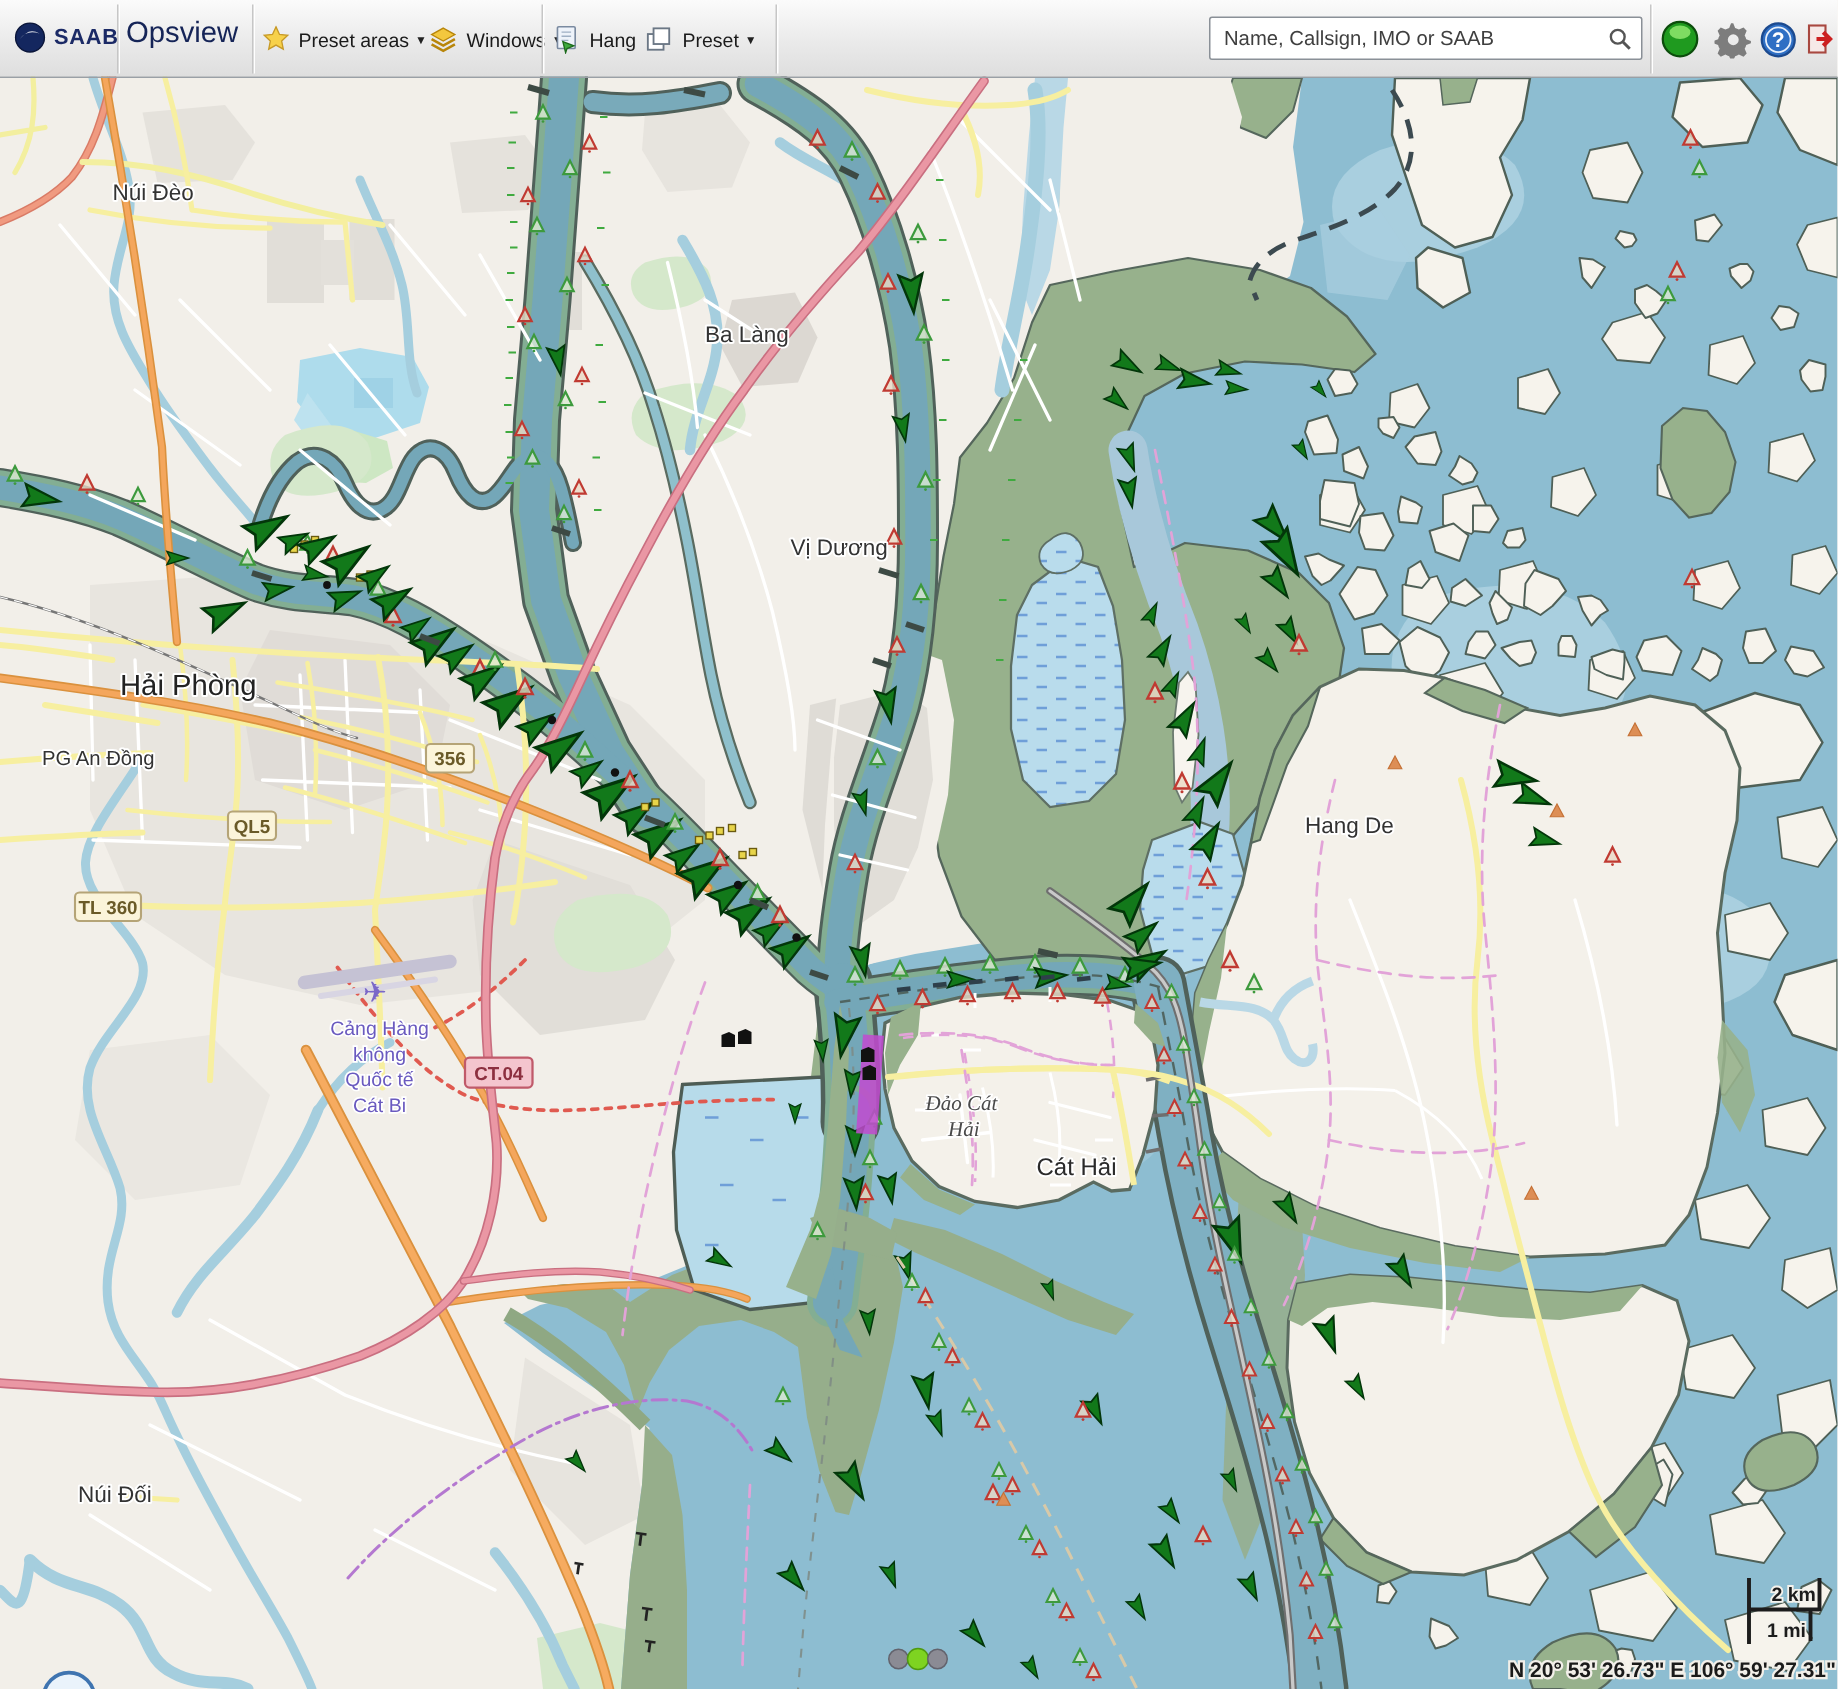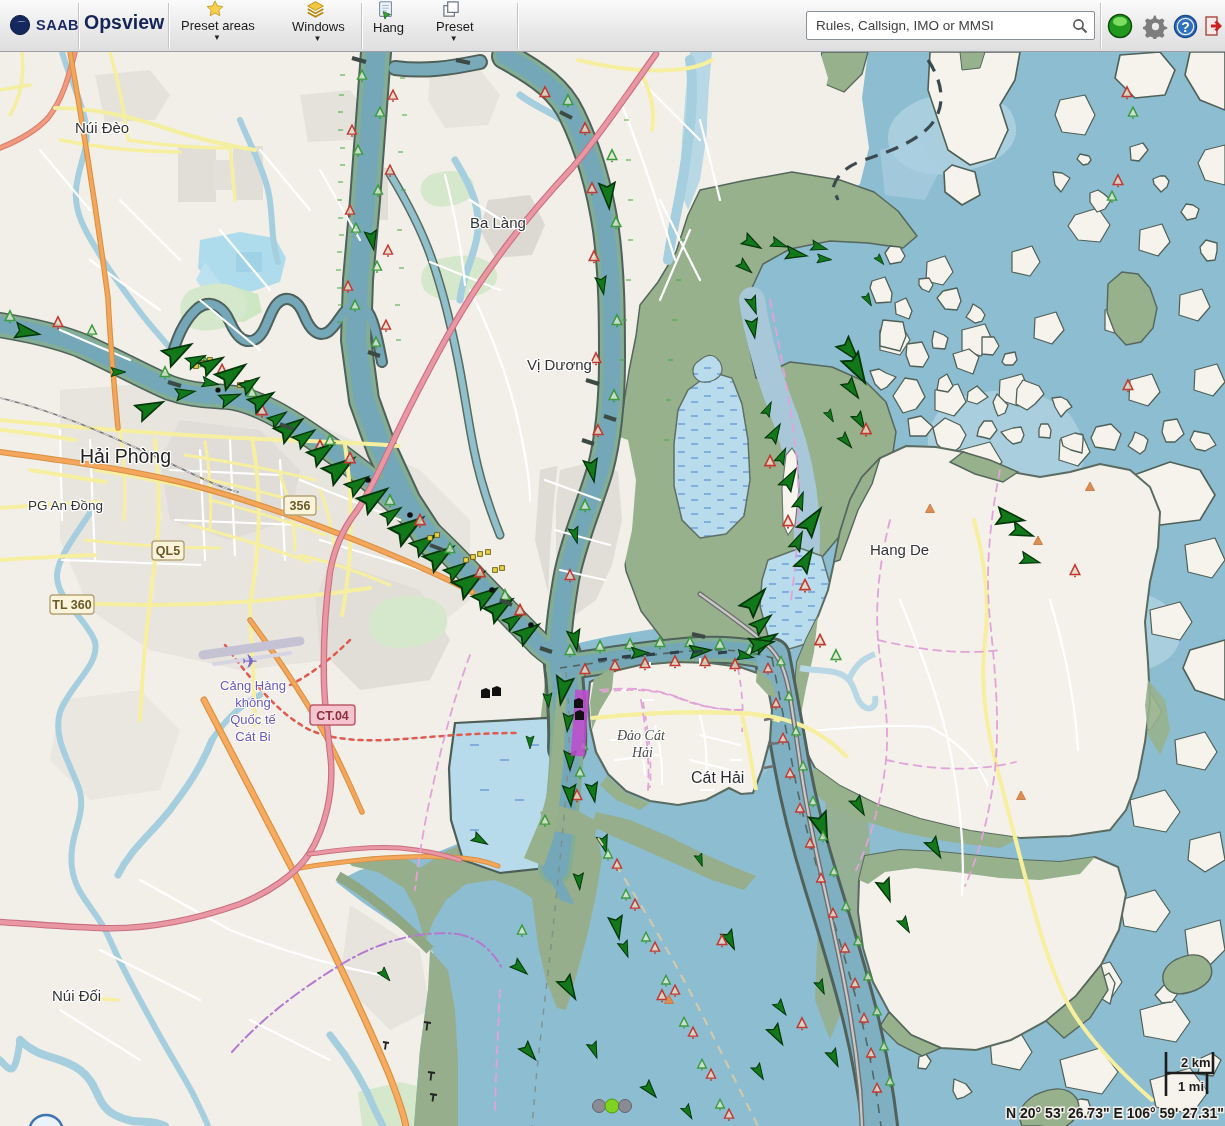--- a/index.html
+++ b/index.html
@@ -4,22 +4,22 @@
 <style>
 html,body{margin:0;padding:0;}
 body{width:1225px;height:1126px;overflow:hidden;font-family:"Liberation Sans",sans-serif;}
 #wrap{position:relative;width:1225px;height:1126px;}
 #mapsvg{position:absolute;left:0;top:0;}
 #topbar{position:absolute;left:0;top:0;width:1225px;height:52px;
  background:linear-gradient(#fbfbfb,#eaeaea 55%,#dedede);border-bottom:1px solid #9aa0a6;box-sizing:border-box;}
 .sep{position:absolute;top:3px;height:46px;width:1px;background:#c6c6c6;box-shadow:1px 0 0 #ffffff;}
 #brand{position:absolute;left:9px;top:14px;display:flex;align-items:center;}
 #saabtxt{color:#1b2a66;font-weight:bold;font-size:14.5px;letter-spacing:0.5px;margin-left:5px;}
-#opsview{position:absolute;left:84px;top:11px;color:#152457;font-weight:bold;font-size:19.5px;letter-spacing:0px;}
-.tbtn{position:absolute;top:0;height:52px;display:flex;align-items:center;color:#1a1a1a;font-size:13px;flex-direction:column;}
+#opsview{position:absolute;left:84px;top:11px;color:#152457;font-weight:normal;font-size:19.5px;letter-spacing:0px;}
+.tbtn{position:absolute;top:0;height:52px;display:flex;align-items:center;color:#1a1a1a;font-size:13px;}
 .caret{font-size:8px;margin-left:4px;color:#222;}
 #search{position:absolute;left:806px;top:11px;width:289px;height:29px;background:#fff;border:1px solid #8a9097;border-radius:2px;box-sizing:border-box;}
 #search span{position:absolute;left:9px;top:6px;color:#3f3f3f;font-size:13.5px;}
 </style>
 </head>
 <body>
 <div id="wrap">
 <svg id="mapsvg" width="1225" height="1126" viewBox="0 0 1225 1126">
 <defs>
 <pattern id="ponddash" width="26" height="14" patternUnits="userSpaceOnUse">
@@ -774,21 +774,21 @@
  <div class="tbtn" style="left:430px">
    <svg width="19" height="19" viewBox="0 0 20 20">
           <rect x="2" y="6" width="11" height="11" fill="#fff" stroke="#6b7785" stroke-width="1.3"></rect>
           <rect x="6" y="2" width="11" height="11" fill="#fff" stroke="#6b7785" stroke-width="1.3"></rect>
         </svg>
    <span style="margin-left:6px">Preset</span>
         <span class="caret">▼</span>
  </div>
  <div class="sep" style="left:517px"></div>
  <div id="search">
-        <span>Rules, Callsign, IMO or MMSI</span>
+        <span>Name, Callsign, IMO or SAAB</span>
   <svg style="position:absolute;right:5px;top:5px" width="18" height="18" viewBox="0 0 18 18">
           <circle cx="7.5" cy="7.5" r="4.6" fill="none" stroke="#555" stroke-width="1.6"></circle>
           <path d="M11 11 L15.5 15.5" stroke="#555" stroke-width="2"></path>
         </svg>
  </div>
  <div class="sep" style="left:1100px"></div>
  <svg style="position:absolute;left:1107px;top:13px" width="26" height="26" viewBox="0 0 26 26">
         <circle cx="13" cy="13" r="11.5" fill="#1f9a1f" stroke="#0c4d0c" stroke-width="1.5"></circle>
         <ellipse cx="13" cy="8.5" rx="7" ry="4.5" fill="#8fe86e" opacity="0.85"></ellipse>
       </svg>

